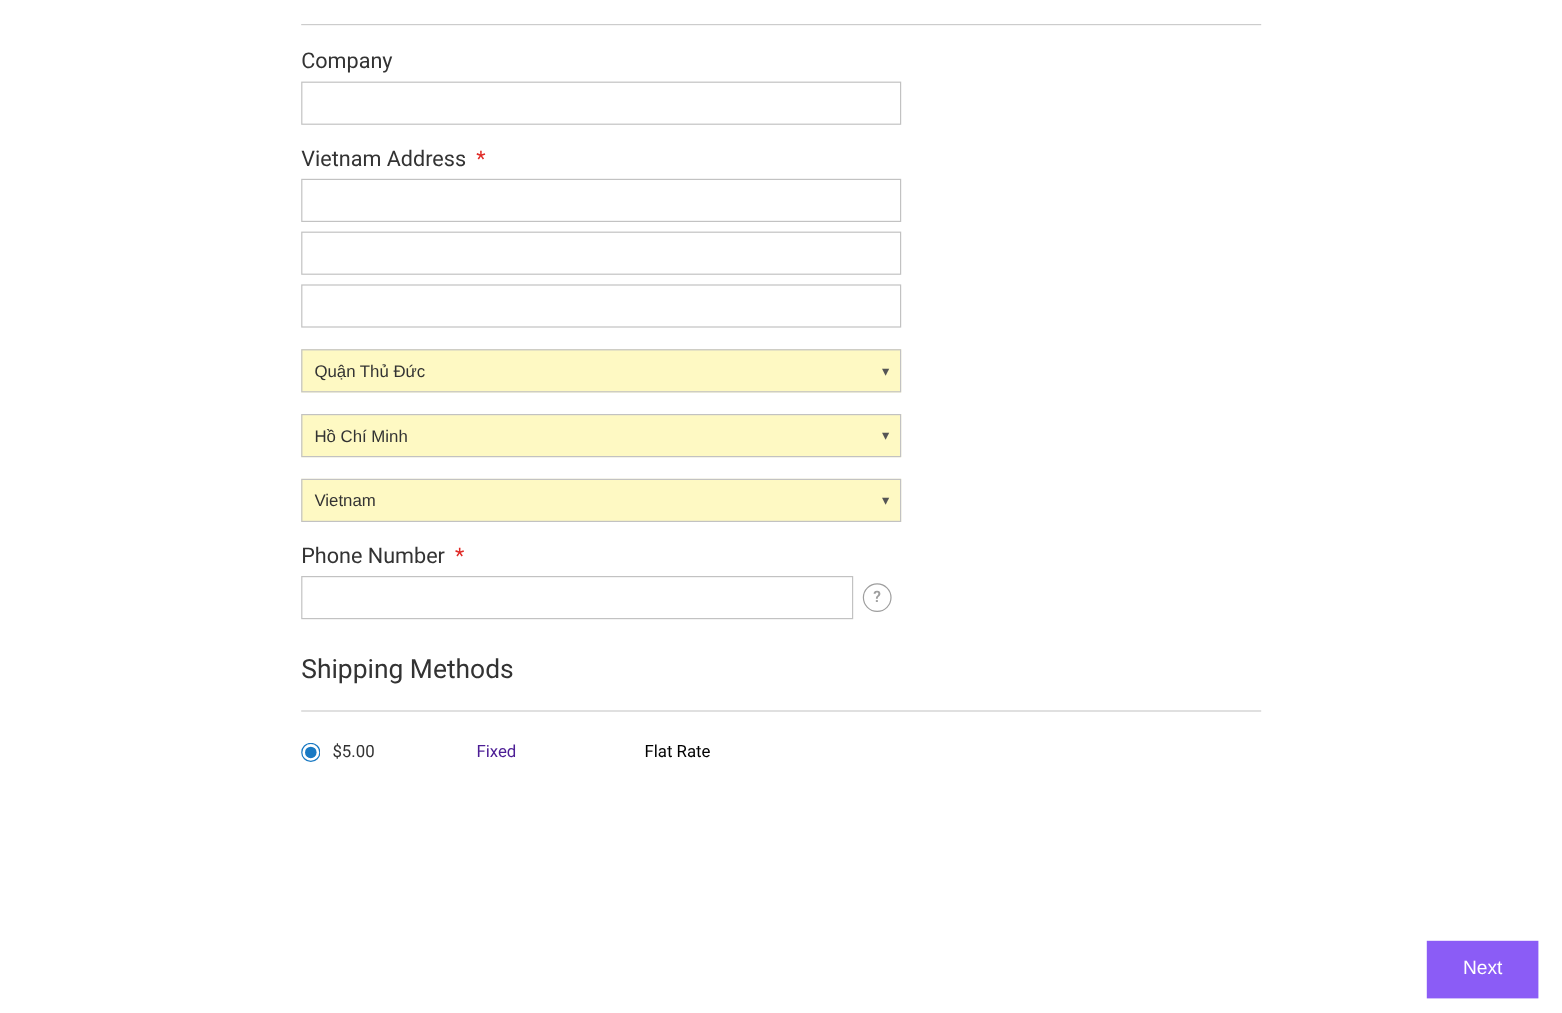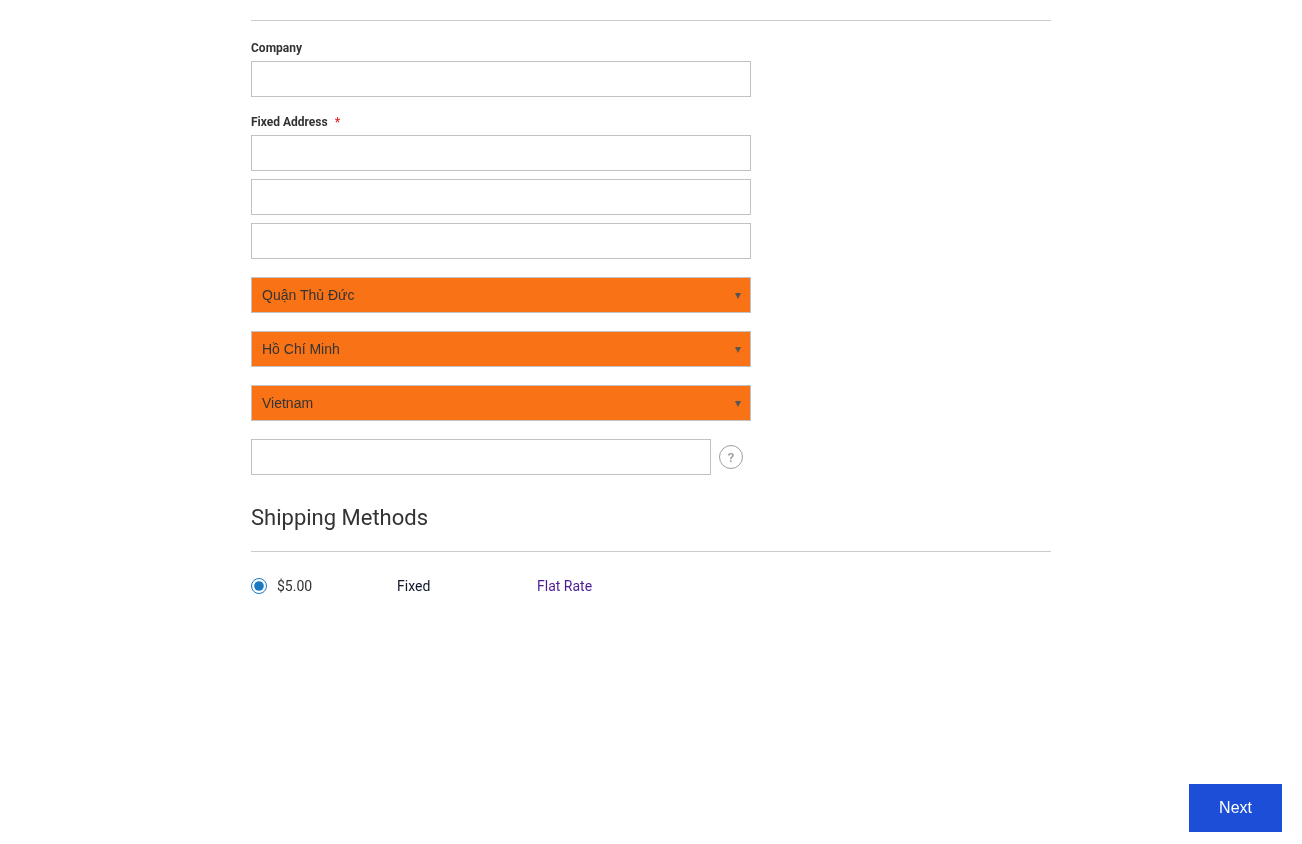--- a/index.html
+++ b/index.html
@@ -27,23 +27,23 @@
       padding: 20px 0 0 0;
     }
 
     .form-group {
       margin-bottom: 18px;
     }
 
     .form-label {
       display: block;
       margin-bottom: 6px;
-      font-size: 12px;
-      color: #333;
-      font-weight: 700;
+      font-size: 18px;
+      color: #333;
+      font-weight: 400;
     }
 
     .form-label .required {
       color: #e02b27;
       margin-left: 4px;
     }
 
     .form-input {
       width: 500px;
       height: 36px;
@@ -62,21 +62,21 @@
       display: inline-block;
     }
 
     .form-select {
       width: 100%;
       height: 36px;
       border: 1px solid #c2c2c2;
       padding: 6px 36px 6px 10px;
       font-size: 14px;
       color: #333;
-      background: #f97316;
+      background: #fef9c3;
       appearance: none;
       -webkit-appearance: none;
       outline: none;
       cursor: pointer;
     }
 
     .select-arrow {
       position: absolute;
       right: 10px;
       top: 50%;
@@ -157,43 +157,43 @@
 
     .shipping-price {
       font-size: 14px;
       color: #333;
       font-weight: 400;
       min-width: 60px;
     }
 
     .shipping-type {
       font-size: 14px;
-      color: #0f172a;
+      color: #4c1d95;
       min-width: 80px;
     }
 
     .shipping-name {
       font-size: 14px;
-      color: #4c1d95;
+      color: #000000;
     }
 
     .footer-bar {
       position: fixed;
       bottom: 0;
       left: 0;
       right: 0;
       background: #fff;
       padding: 12px 20px;
       display: flex;
       justify-content: flex-end;
       align-items: center;
     }
 
     .next-button {
-      background-color: #1d4ed8;
+      background-color: #8b5cf6;
       color: #ffffff;
       border: none;
       padding: 12px 30px;
       font-size: 16px;
       font-weight: 400;
       cursor: pointer;
       min-width: 80px;
       height: 48px;
     }
 
@@ -213,21 +213,21 @@
 
     <div class="form-group">
       <label class="form-label">
         <span>Company</span>
       </label>
       <input type="text" class="form-input" value="" style="">
     </div>
 
     <div class="form-group">
       <label class="form-label">
-        <span>Fixed Address</span>
+        <span>Vietnam Address</span>
         <span class="required">*</span>
       </label>
       <input type="text" class="form-input" value="" style="margin-bottom: 8px;">
       <input type="text" class="form-input" value="" style="margin-bottom: 8px;">
       <input type="text" class="form-input" value="" style="">
     </div>
 
     <div class="form-group">
       <div class="form-select-wrapper">
         <select class="form-select">
@@ -250,20 +250,24 @@
     <div class="form-group">
       <div class="form-select-wrapper">
         <select class="form-select">
           <option value="vietnam" selected="">Vietnam</option>
         </select>
         <span class="select-arrow">▾</span>
       </div>
     </div>
 
     <div class="form-group">
+      <label class="form-label">
+        <span>Phone Number</span>
+        <span class="required">*</span>
+      </label>
       <div class="phone-input-wrapper">
         <input type="tel" class="phone-input" value="" style="">
         <div class="help-icon" title="Help">?</div>
       </div>
     </div>
 
     <div class="shipping-methods-section">
       <h2 class="shipping-methods-title">Shipping Methods</h2>
       <hr class="shipping-methods-divider">
 

